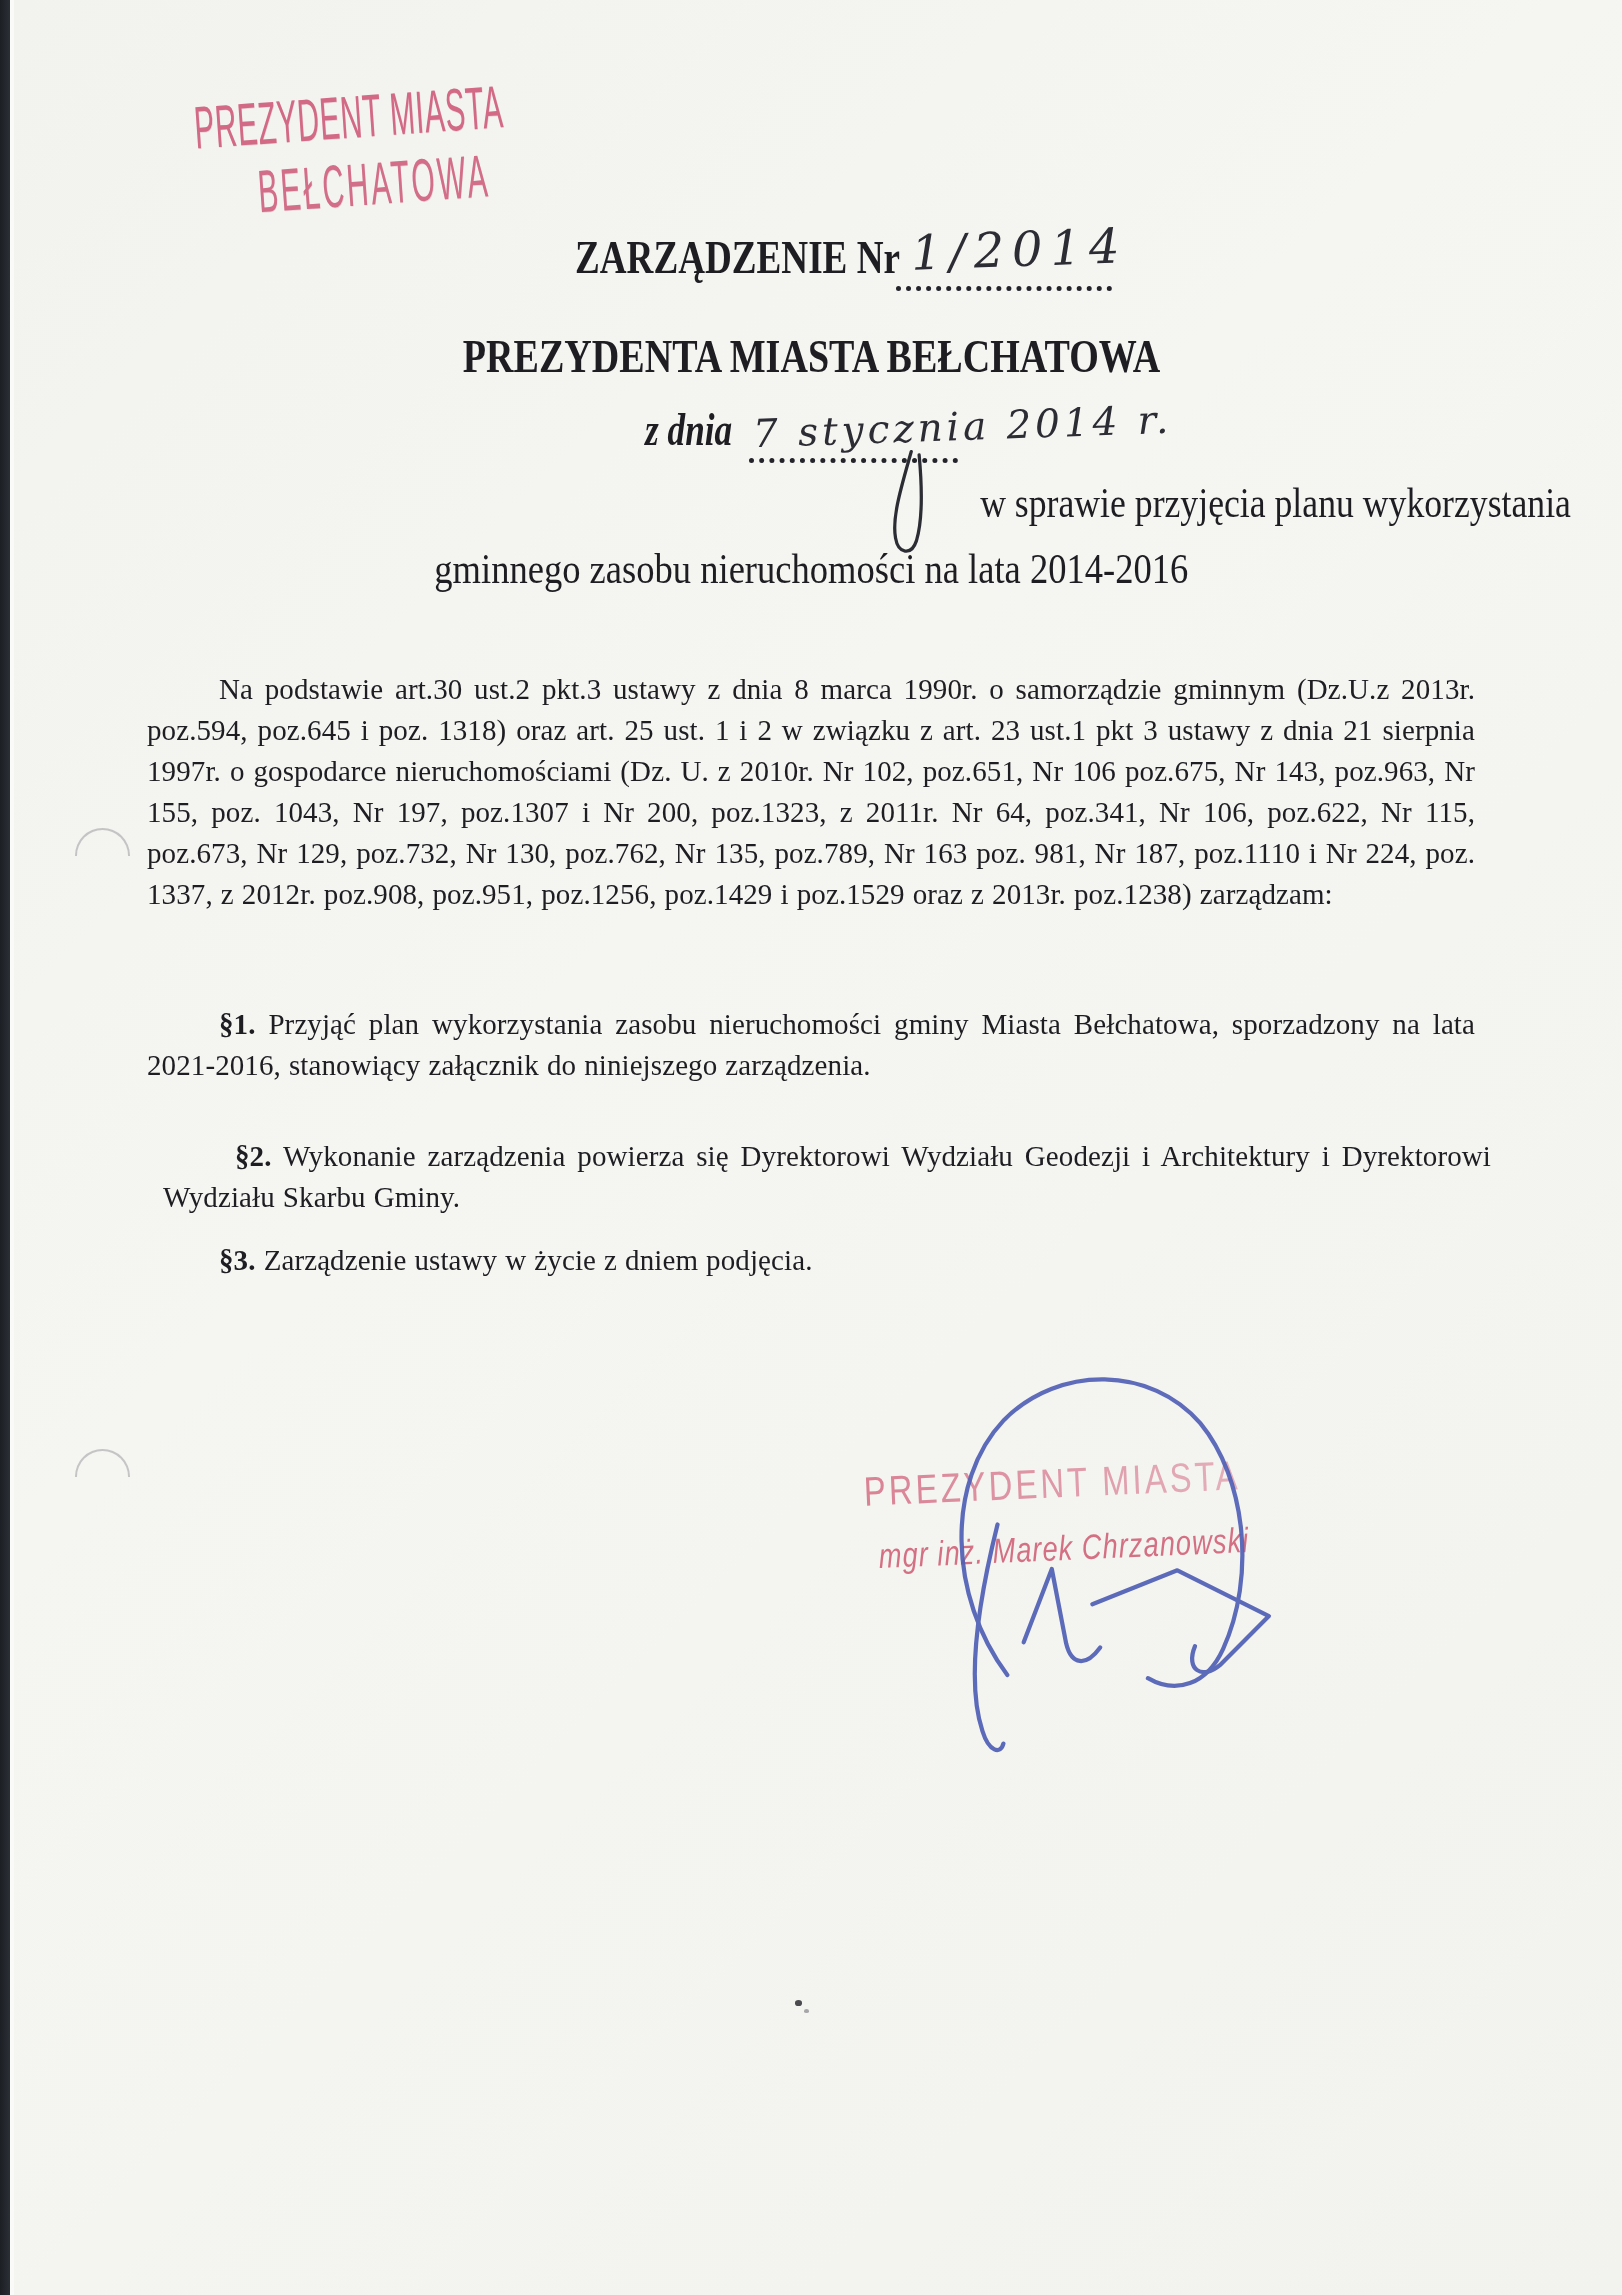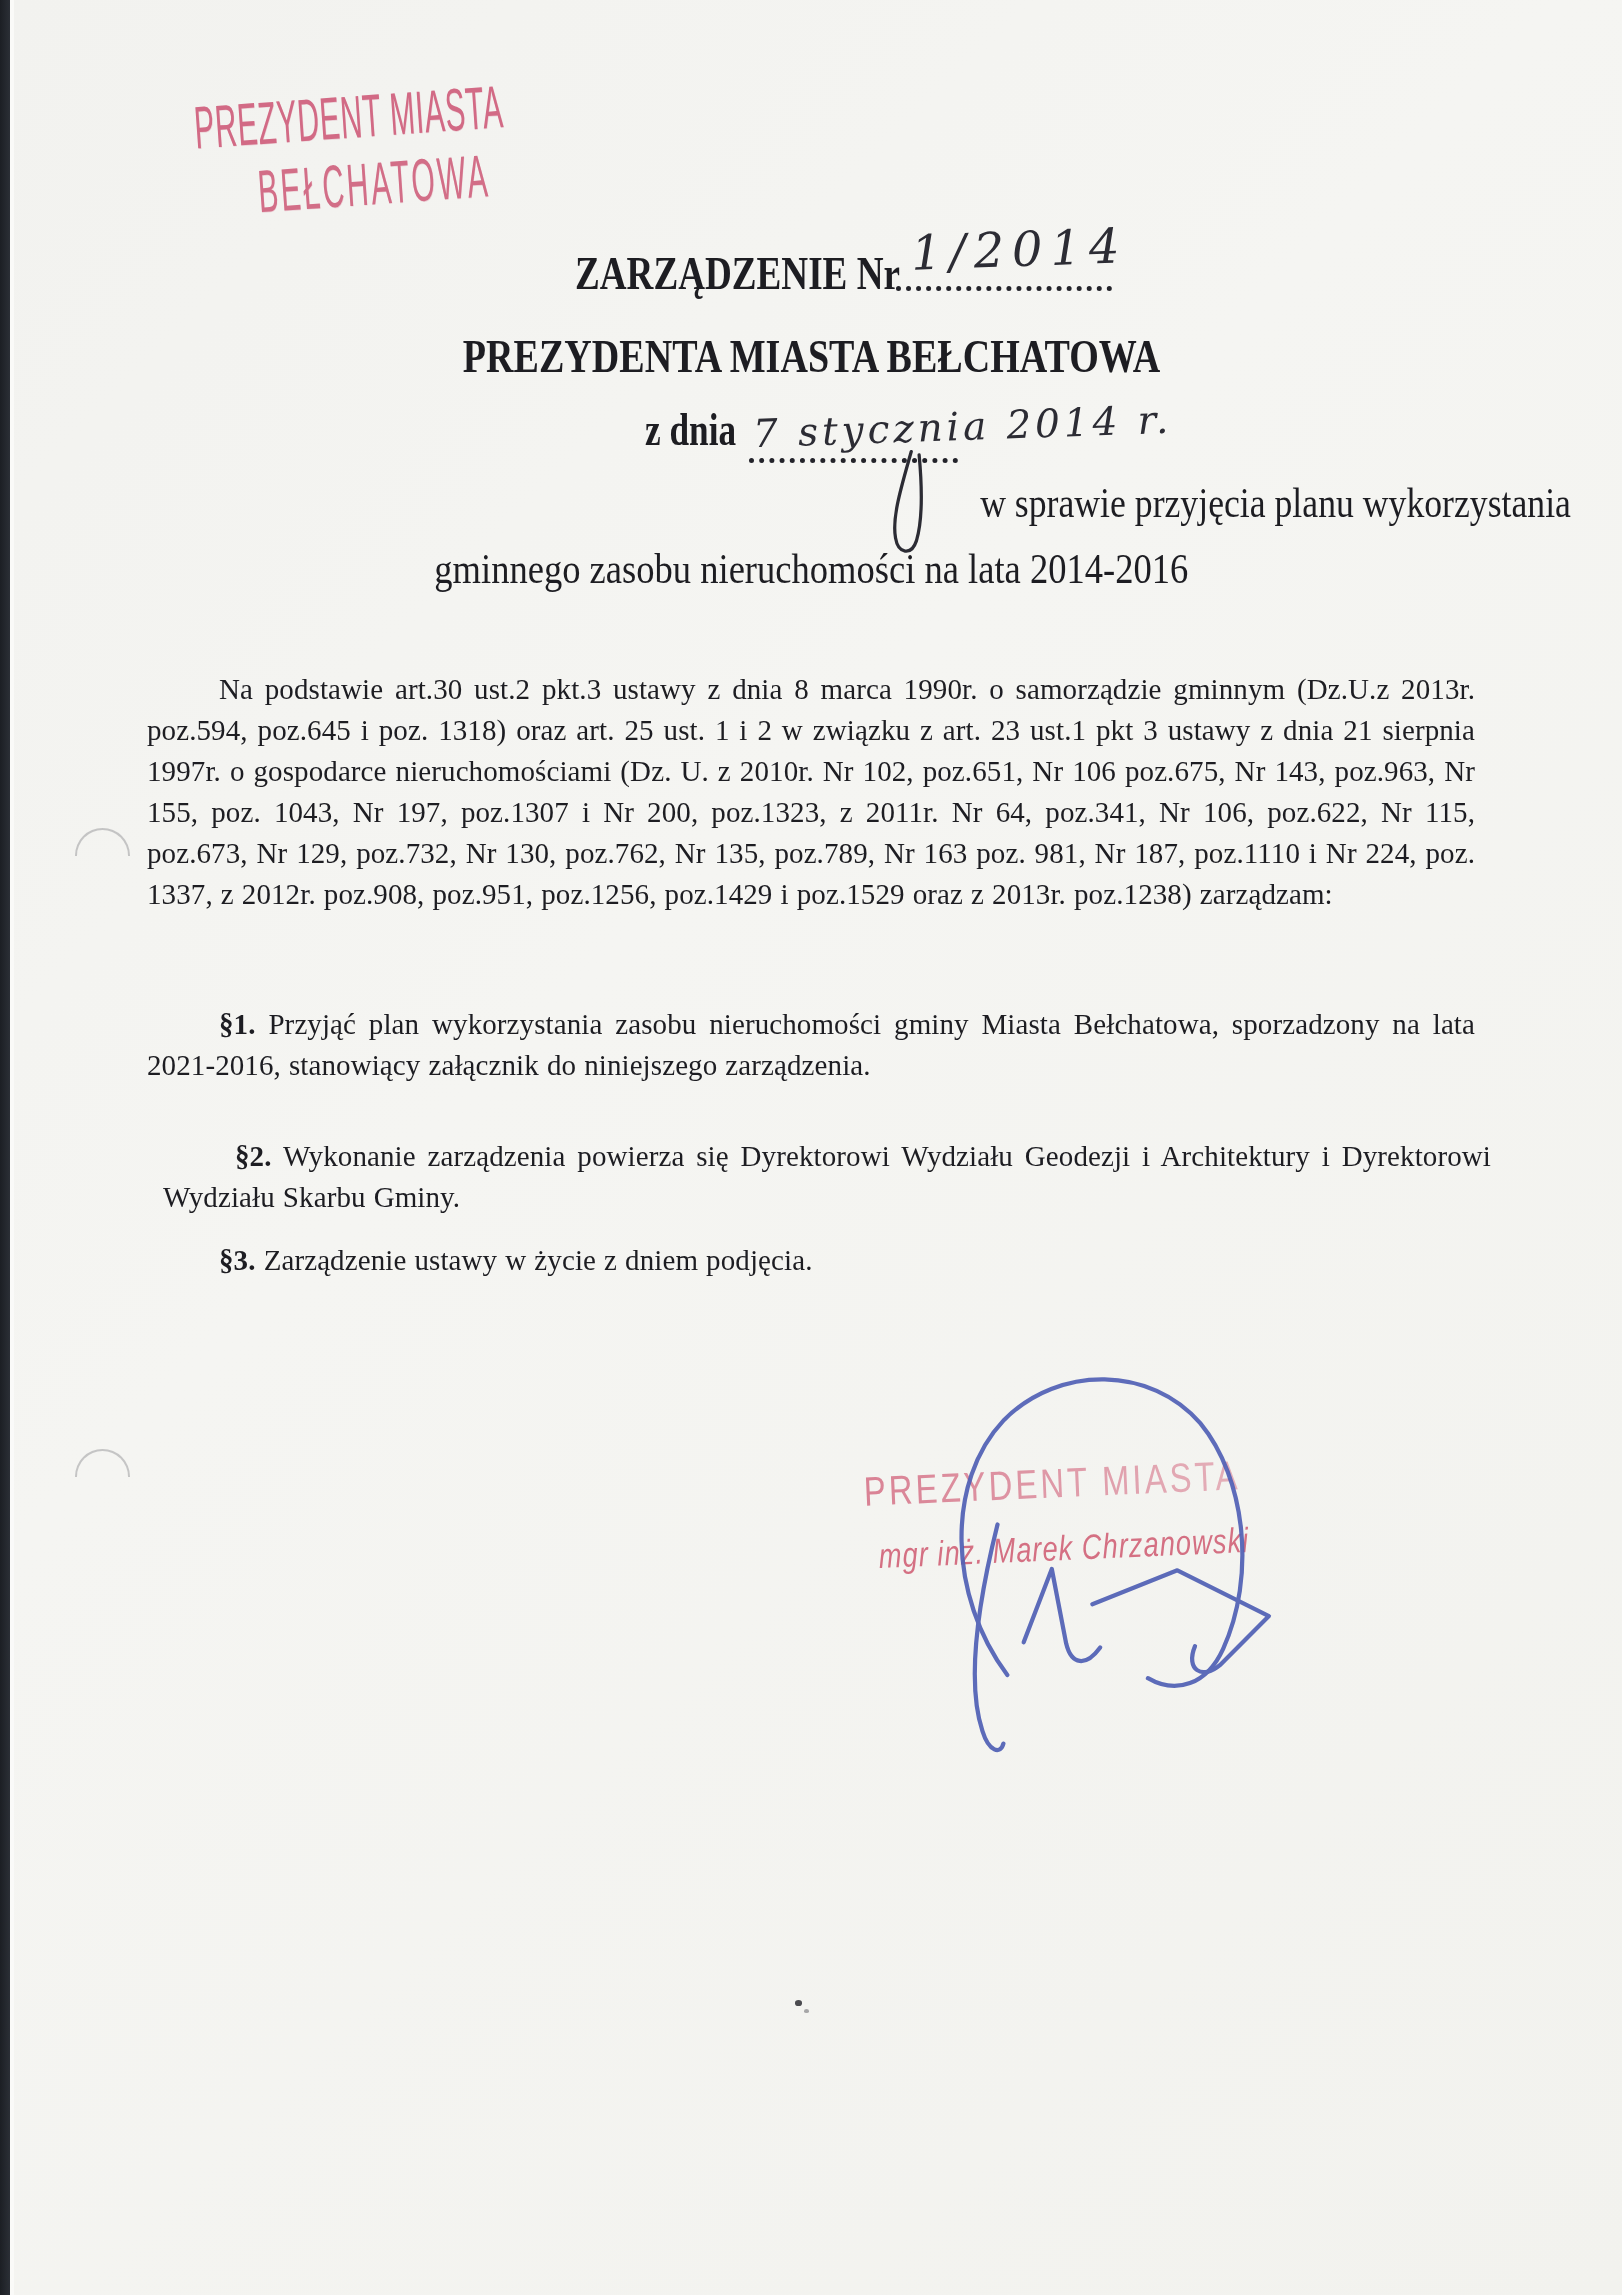--- a/index.html
+++ b/index.html
@@ -62,31 +62,31 @@
   <div class="scan-edge-light"></div>
 
   <div class="punch" style="left:75px;top:828px;"></div>
   <div class="punch" style="left:75px;top:1449px;"></div>
 
   <div class="stampwrap corner-stamp">
     <span class="stamp-line l1">PREZYDENT MIASTA</span>
     <span class="stamp-line l2">BEŁCHATOWA</span>
   </div>
 
-  <div class="hline" style="left:575px;top:250px;">
+  <div class="hline" style="left:575px;top:234px;">
     <span class="sx t-bold" style="transform:scaleX(.79);transform-origin:left center;">ZARZĄDZENIE Nr</span>
   </div>
   <div class="dotline" style="left:896px;top:286px;width:216px;"></div>
   <div class="ink ink-number">1/2014</div>
 
   <div class="hline centered" style="top:333px;">
     <span class="sx t-bold" style="transform:scaleX(.81);">PREZYDENTA MIASTA BEŁCHATOWA</span>
   </div>
 
-  <div class="hline" style="left:645px;top:406px;">
+  <div class="hline" style="left:645px;top:406px;font-style:italic;">
     <span class="sx t-bold" style="transform:scaleX(.75);transform-origin:left center;">z dnia</span>
   </div>
   <div class="dotline" style="left:749px;top:458px;width:209px;"></div>
   <div class="ink ink-date">7 stycznia 2014 r.</div>
 
   <svg class="svg-abs" style="left:877px;top:445px;" width="79" height="131" viewBox="0 0 120 200">
     <path d="M 52 10 C 38 60 22 110 28 142 C 32 166 52 170 60 146 C 70 112 68 58 64 15" fill="none" stroke="#2c2c34" stroke-width="5" stroke-linecap="round"></path>
   </svg>
 
   <div class="hline centered" style="top:482px;text-align:right;">

